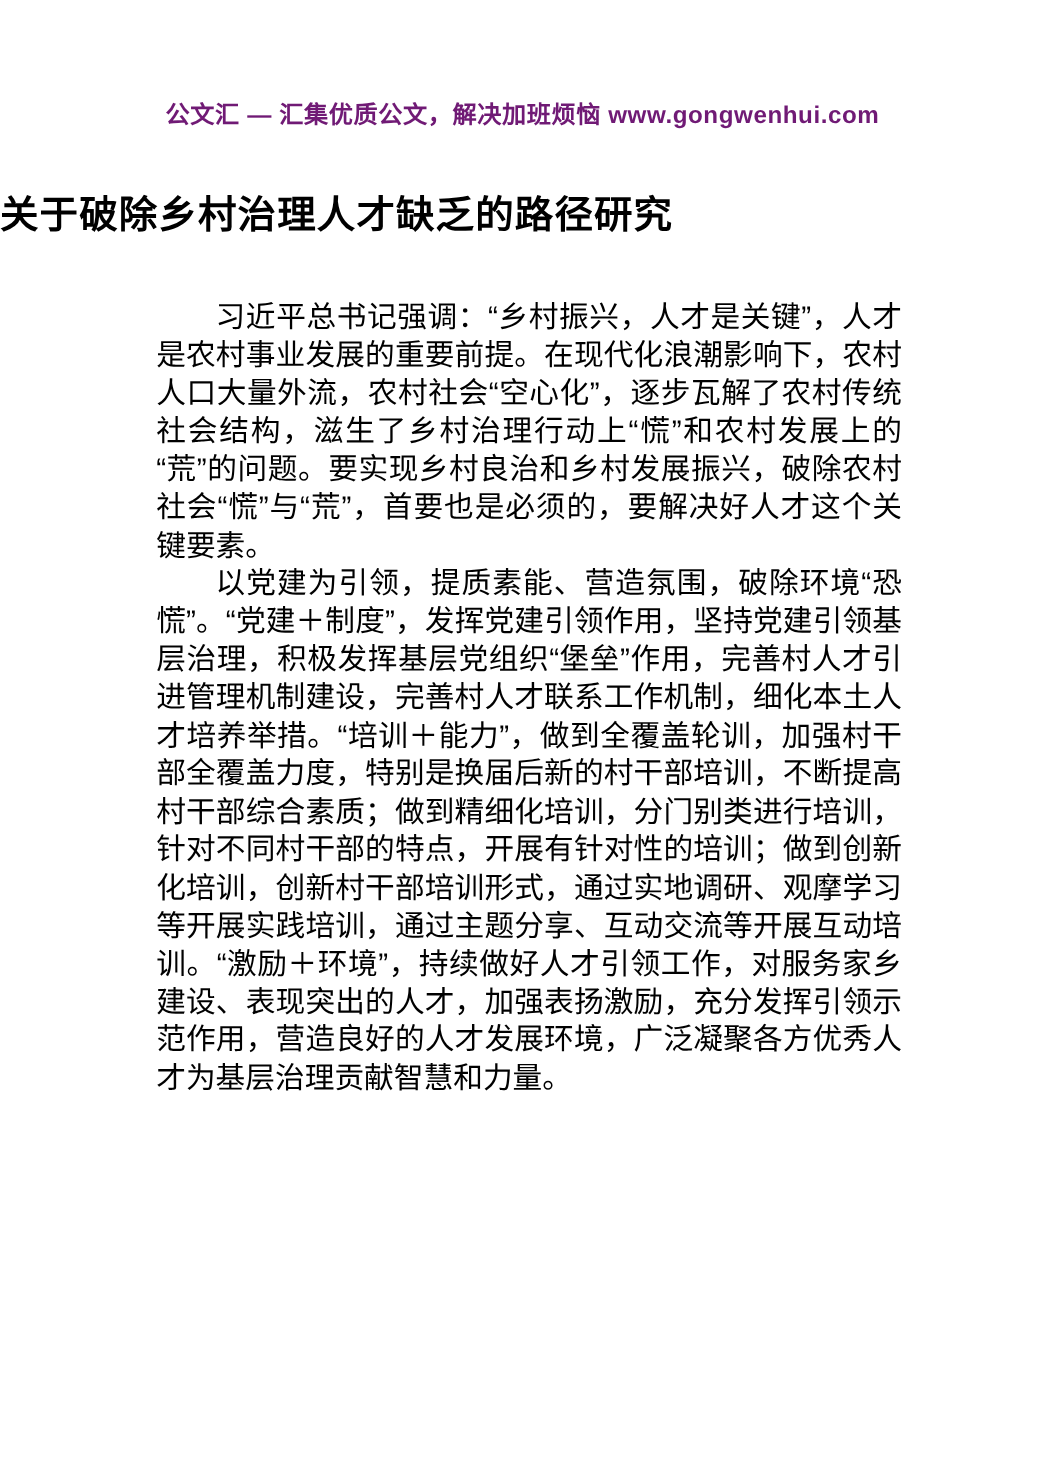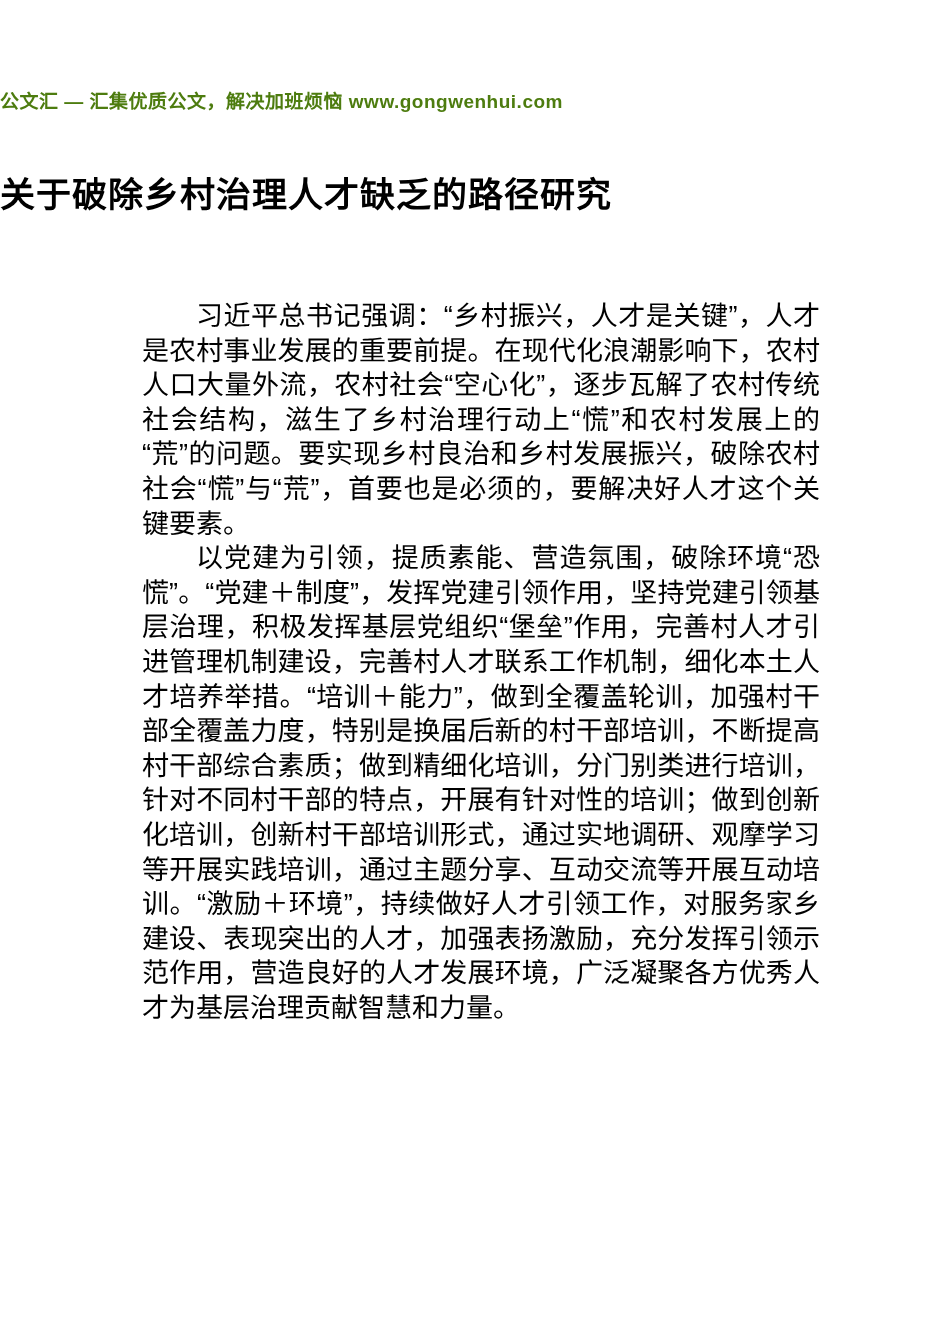--- a/index.html
+++ b/index.html
@@ -14,24 +14,24 @@
     background: #ffffff;
     overflow: hidden;
     font-family: "Liberation Sans", "DejaVu Sans", sans-serif;
     color: #000000;
   }
   .watermark {
     position: absolute;
     top: 86px;
     left: 0;
     width: 100%;
-    text-align: left;
-    font-size: 19px;
+    text-align: center;
+    font-size: 22px;
     font-weight: bold;
-    color: #4d7c0f;
+    color: #701a75;
     letter-spacing: 0.5px;
     white-space: nowrap;
   }
   .doc-title {
     position: absolute;
     top: 166px;
     left: 0;
     width: 100%;
     margin: 0;
     text-align: left;
@@ -41,21 +41,20 @@
     white-space: nowrap;
   }
   .content {
     position: absolute;
     top: 271px;
     left: 142px;
     width: 678px;
     font-size: 27px;
     line-height: 34.6px;
     text-align: justify;
-    margin-top: 28px;
   }
   .content p {
     margin: 0;
     padding: 0;
     text-indent: 2em;
     word-break: break-all;
   }
 </style>
 </head>
 <body>

